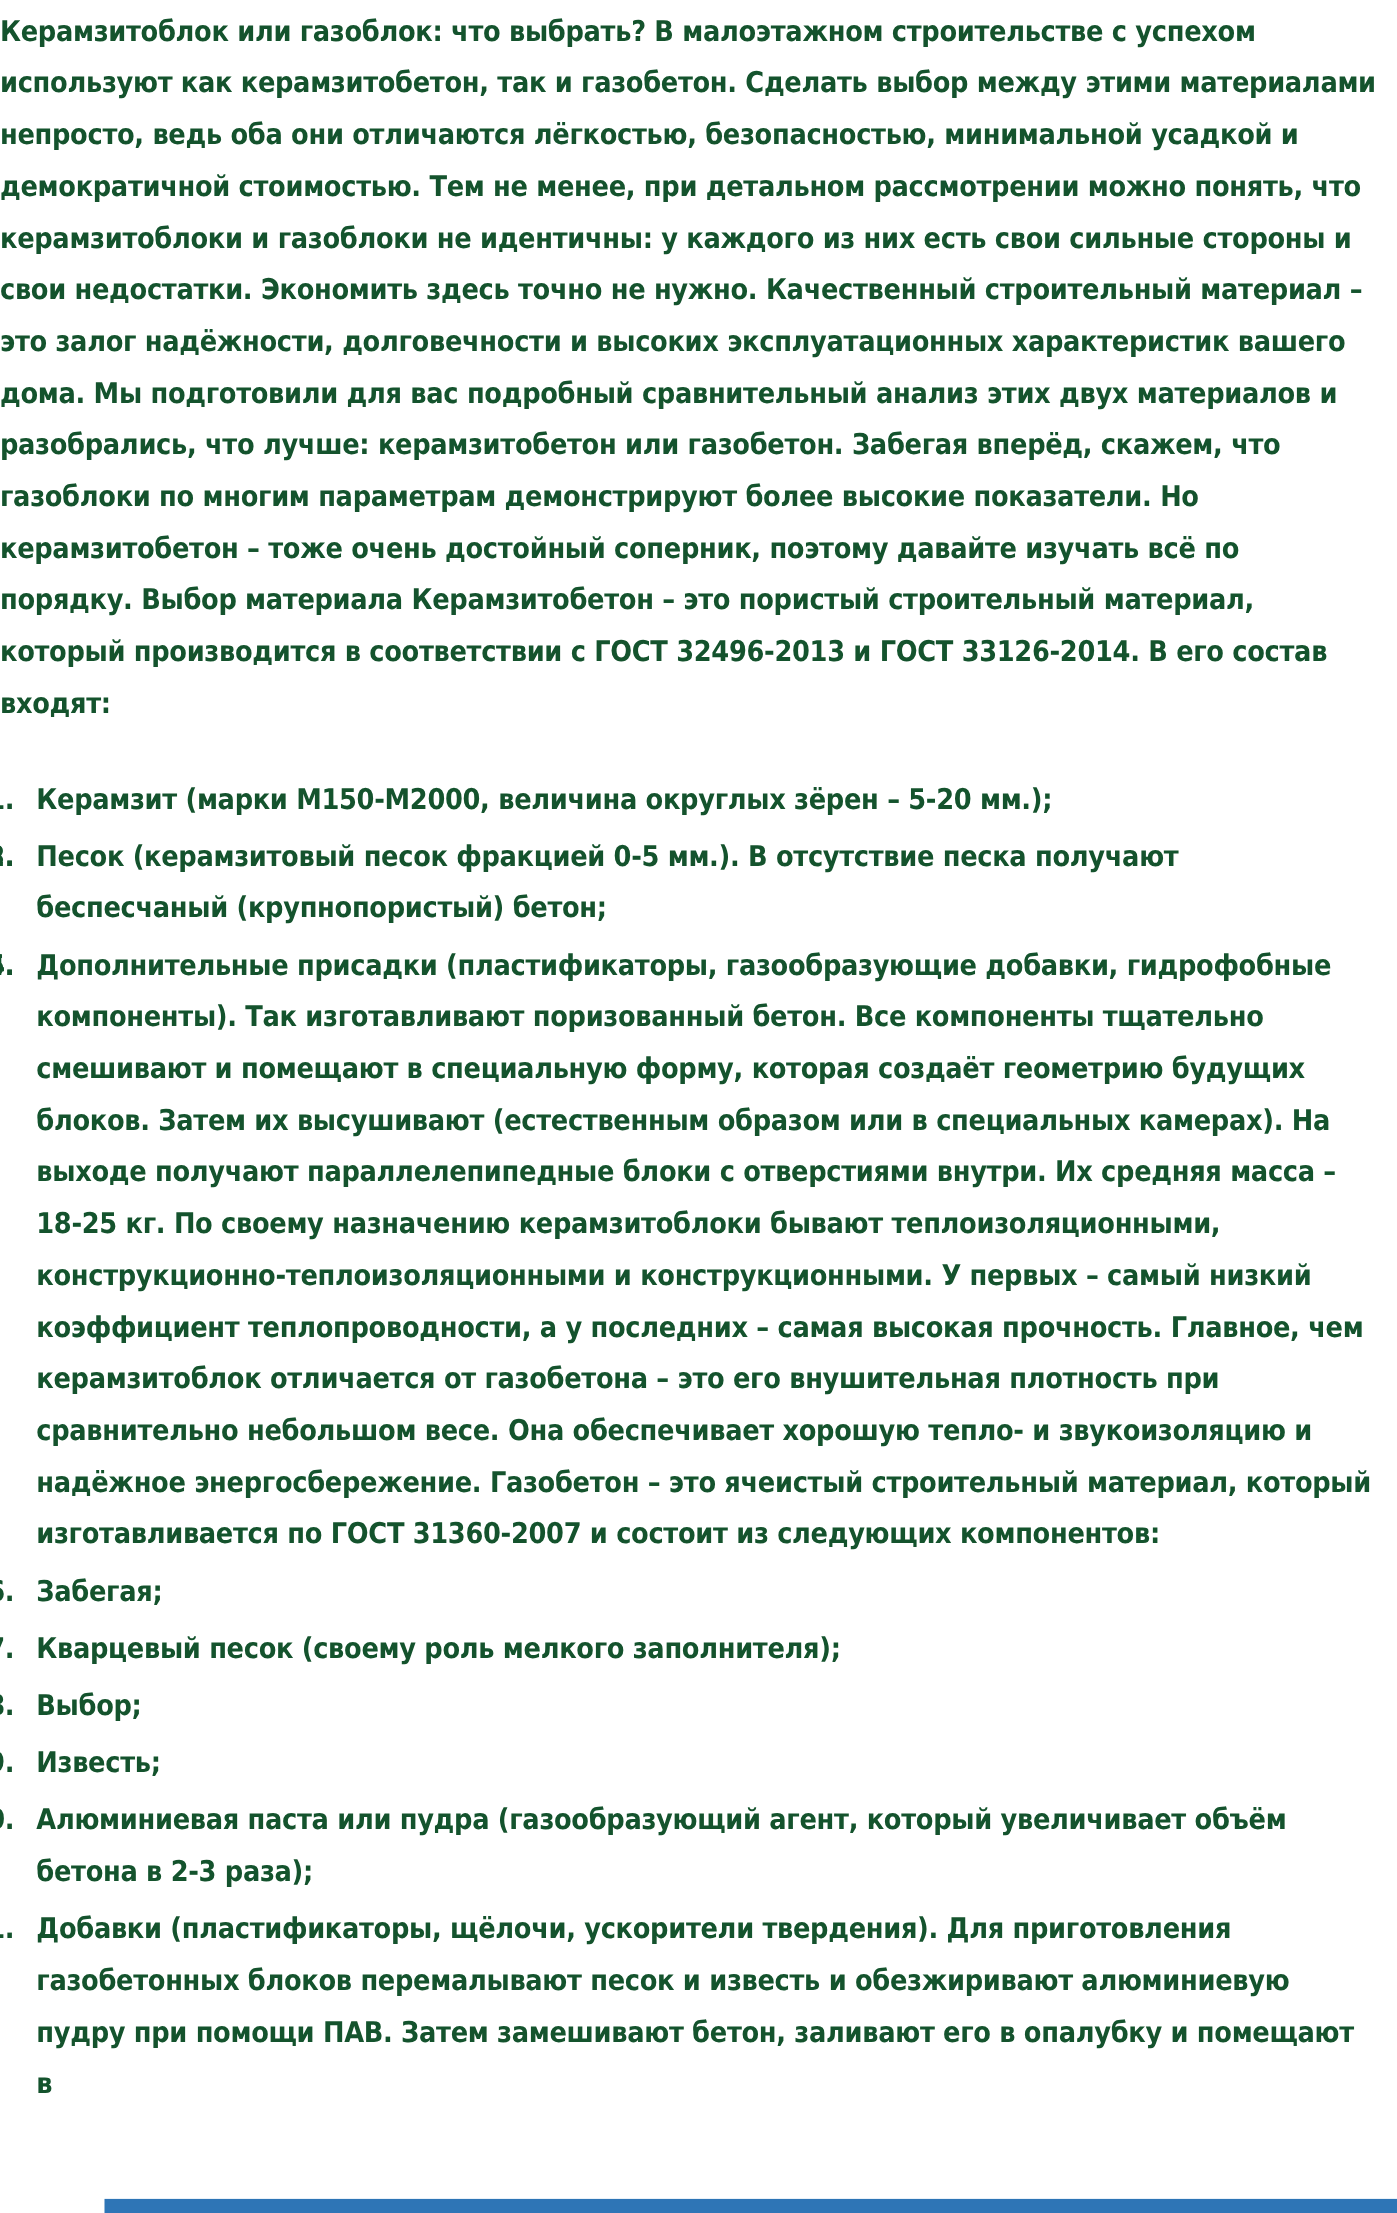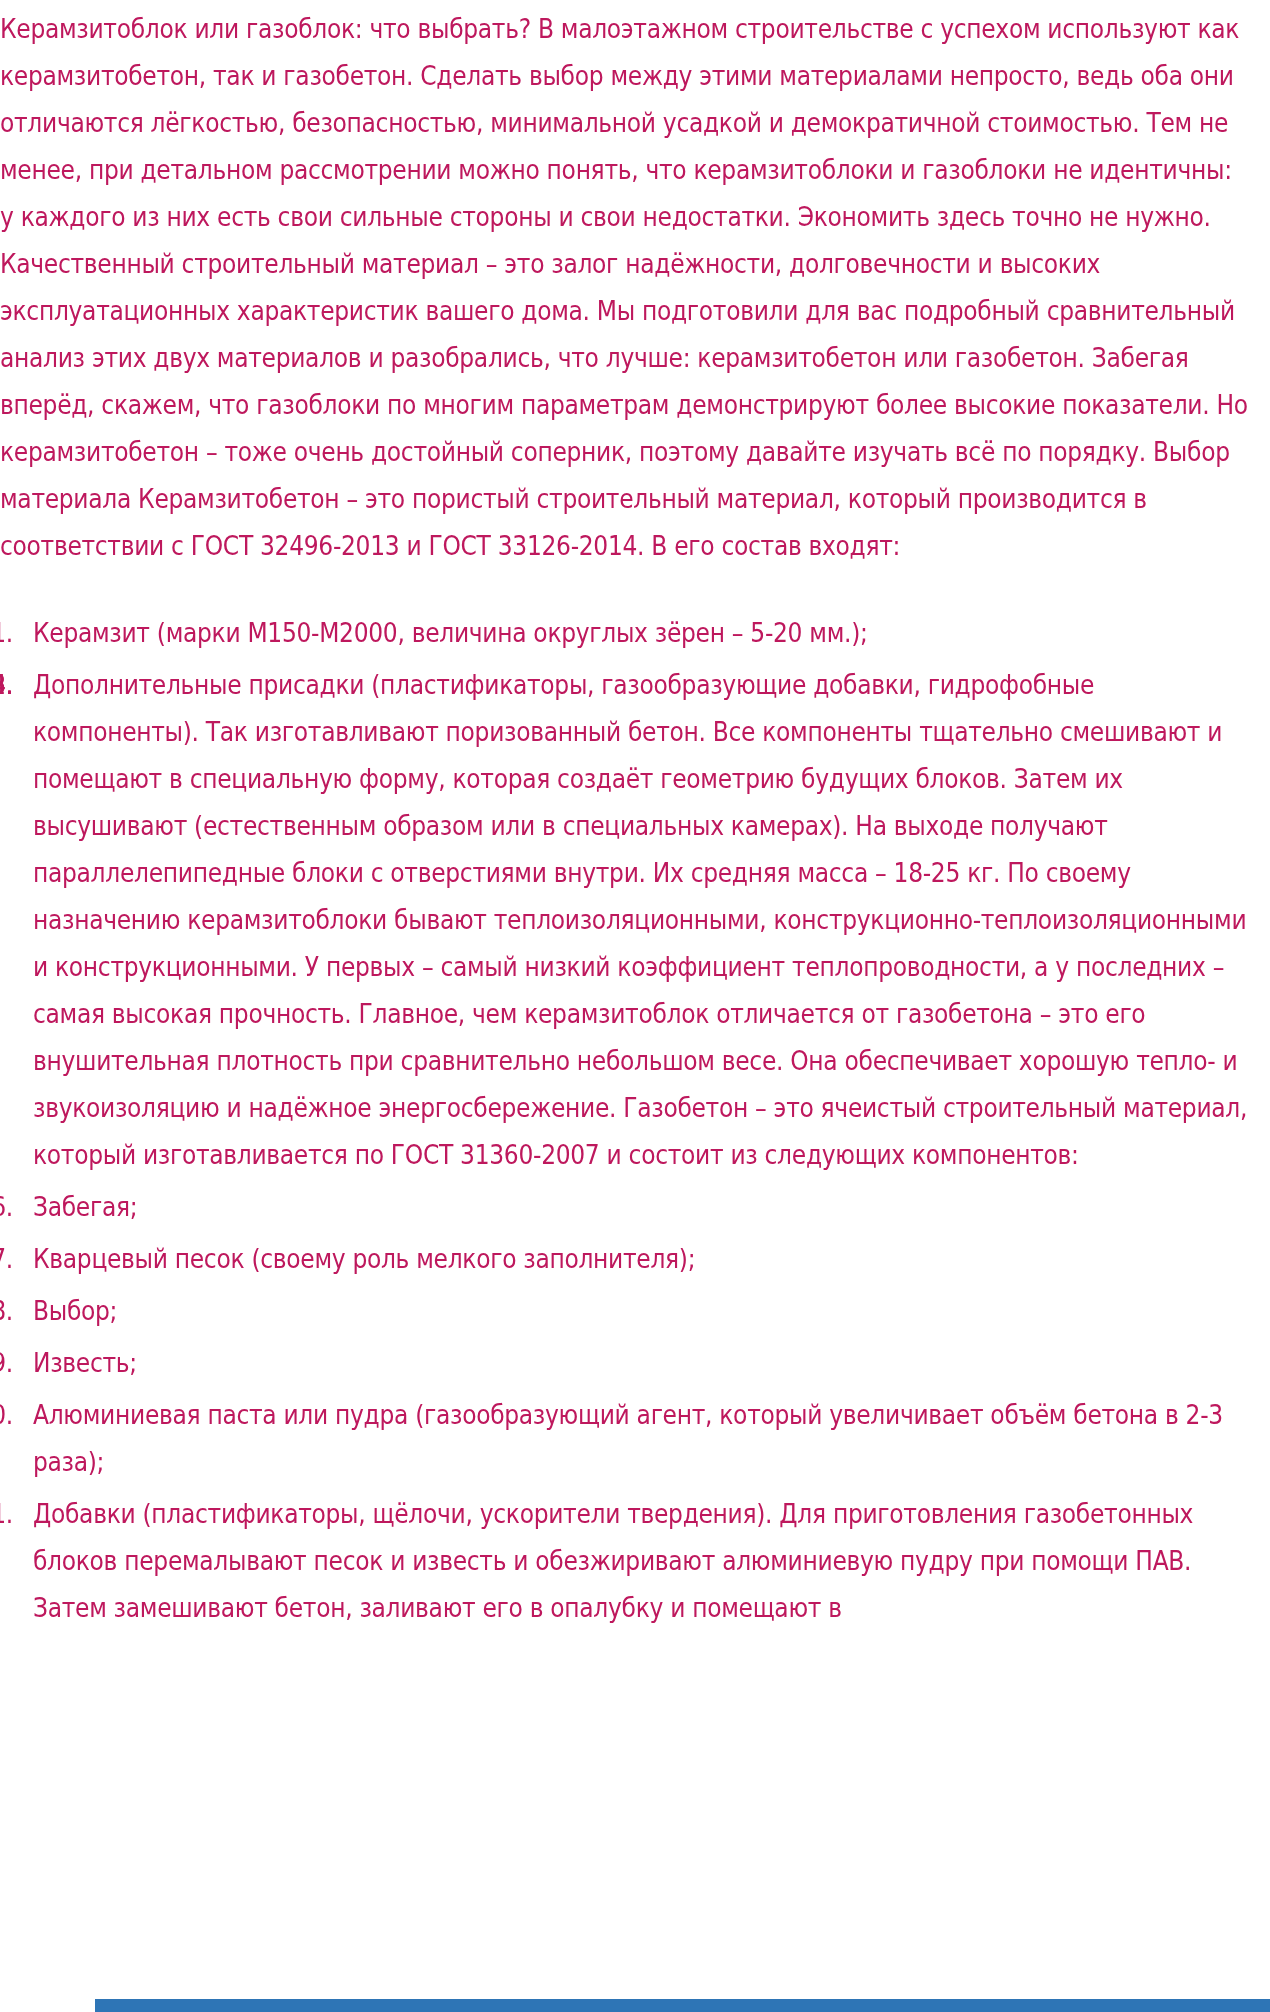--- a/index.html
+++ b/index.html
@@ -50,27 +50,27 @@
     position: absolute;
     left: 95px;
     right: 0;
     bottom: 0;
     height: 13px;
   }
 </style>
 </head>
 <body>
 
-<div class="page" style="background: rgb(255, 255, 255); color: #be185d;">
+<div class="page" style="background: rgb(255, 255, 255); color: #14532d; font-weight: bold;">
   <div class="content">
     <p class="intro">Керамзитоблок или газоблок: что выбрать? В малоэтажном строительстве с успехом используют как керамзитобетон, так и газобетон. Сделать выбор между этими материалами непросто, ведь оба они отличаются лёгкостью, безопасностью, минимальной усадкой и демократичной стоимостью. Тем не менее, при детальном рассмотрении можно понять, что керамзитоблоки и газоблоки не идентичны: у каждого из них есть свои сильные стороны и свои недостатки. Экономить здесь точно не нужно. Качественный строительный материал – это залог надёжности, долговечности и высоких эксплуатационных характеристик вашего дома. Мы подготовили для вас подробный сравнительный анализ этих двух материалов и разобрались, что лучше: керамзитобетон или газобетон. Забегая вперёд, скажем, что газоблоки по многим параметрам демонстрируют более высокие показатели. Но керамзитобетон – тоже очень достойный соперник, поэтому давайте изучать всё по порядку. Выбор материала Керамзитобетон – это пористый строительный материал, который производится в соответствии с ГОСТ 32496-2013 и ГОСТ 33126-2014. В его состав входят:</p>
     <ol class="components" id="components-list">
         <li><span class="num">1.</span><span>Керамзит (марки М150-М2000, величина округлых зёрен – 5-20 мм.);</span></li>
         <li><span class="num">2.</span></li>
-        <li><span class="num">3.</span></li>
+        <li><span class="num">3.</span><span>Песок (керамзитовый песок фракцией 0-5 мм.). В отсутствие песка получают беспесчаный (крупнопористый) бетон;</span></li>
         <li><span class="num">4.</span></li>
         <li><span class="num">5.</span><span>Дополнительные присадки (пластификаторы, газообразующие добавки, гидрофобные компоненты). Так изготавливают поризованный бетон. Все компоненты тщательно смешивают и помещают в специальную форму, которая создаёт геометрию будущих блоков. Затем их высушивают (естественным образом или в специальных камерах). На выходе получают параллелепипедные блоки с отверстиями внутри. Их средняя масса – 18-25 кг. По своему назначению керамзитоблоки бывают теплоизоляционными, конструкционно-теплоизоляционными и конструкционными. У первых – самый низкий коэффициент теплопроводности, а у последних – самая высокая прочность. Главное, чем керамзитоблок отличается от газобетона – это его внушительная плотность при сравнительно небольшом весе. Она обеспечивает хорошую тепло- и звукоизоляцию и надёжное энергосбережение. Газобетон – это ячеистый строительный материал, который изготавливается по ГОСТ 31360-2007 и состоит из следующих компонентов:</span></li>
         <li><span class="num">6.</span><span>Забегая;</span></li>
         <li><span class="num">7.</span><span>Кварцевый песок (своему роль мелкого заполнителя);</span></li>
         <li><span class="num">8.</span><span>Выбор;</span></li>
         <li><span class="num">9.</span><span>Известь;</span></li>
         <li><span class="num">10.</span><span>Алюминиевая паста или пудра (газообразующий агент, который увеличивает объём бетона в 2-3 раза);</span></li>
         <li><span class="num">11.</span><span>Добавки (пластификаторы, щёлочи, ускорители твердения). Для приготовления газобетонных блоков перемалывают песок и известь и обезжиривают алюминиевую пудру при помощи ПАВ. Затем замешивают бетон, заливают его в опалубку и помещают в</span></li>
       </ol>
   </div>

